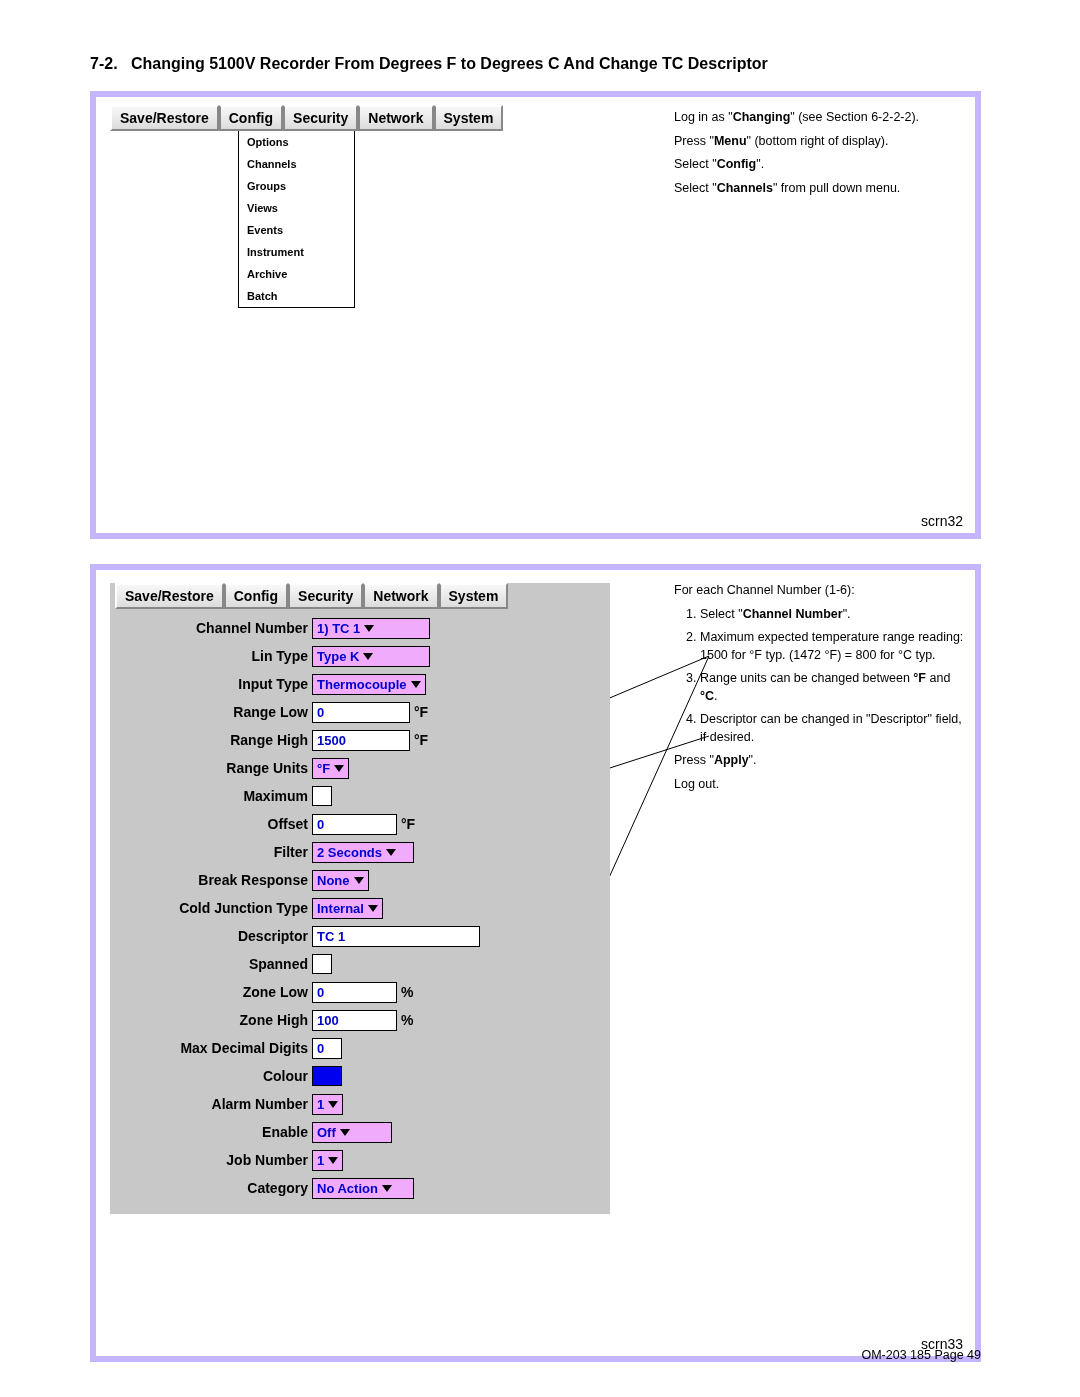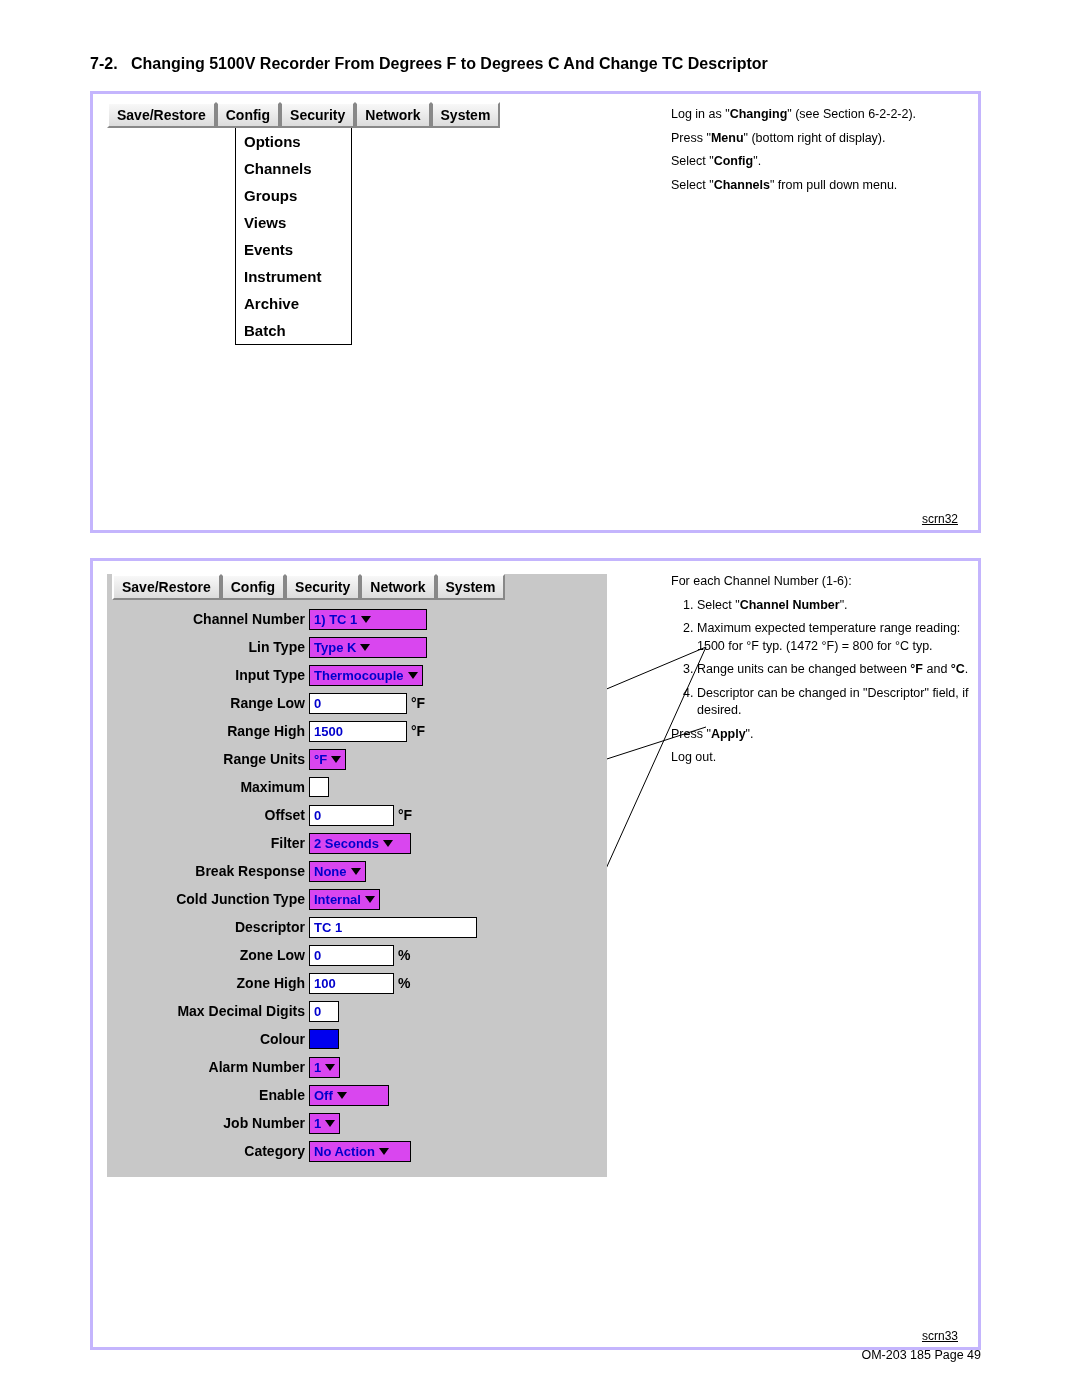--- a/index.html
+++ b/index.html
@@ -17,21 +17,21 @@
     box-sizing: border-box;
     padding: 55px 90px 40px 90px;
   }
   .section-title {
     font-weight: bold;
     font-size: 16px;
     margin-bottom: 18px;
   }
   .sectn { display: inline; font-weight: bold; }
   .panel {
-    border: 3px solid #c4b5fd;
+    border: 6px solid #c4b5fd;
     position: relative;
     margin-bottom: 25px;
   }
   #panel1 { height: 420px; padding: 8px 8px 8px 14px; }
   #panel2 { height: 770px; padding: 8px 8px 8px 14px; }
   .panel-inner { display: flex; gap: 24px; }
   .screenshot-area { flex: 0 0 540px; }
   .instr-area { flex: 1; font-size: 12.5px; line-height: 1.4; padding-top: 4px;}
   .instr-area p { margin: 0 0 6px 0; }
   .instr-area ol { margin: 0 0 6px 0; padding-left: 26px; }
@@ -55,21 +55,21 @@
   .dropdown {
     margin-left: 128px;
     border: 1.5px solid #000;
     border-top: none;
     width: 115px;
     background: #fff;
   }
   .dropdown div {
     padding: 5px 8px;
     font-weight: bold;
-    font-size: 15px;
+    font-size: 11px;
   }
 
   
   .form-area {
     background: #c8c8c8;
     width: 500px;
     position: relative;
     padding-bottom: 12px;
   }
   .form-area .tabbar { margin: 5px 0 5px 5px; }
@@ -84,21 +84,21 @@
     font-weight: bold;
     font-size: 14px;
     padding-right: 4px;
   }
   .form-value {
     display: flex;
     align-items: center;
     gap: 4px;
   }
   .dd {
-    background: #d946ef;
+    background: #f0abfc;
     border: 1px solid #000;
     padding: 2px 4px;
     color: #0000cc;
     font-weight: bold;
     font-size: 13px;
     display: inline-flex;
     align-items: center;
     white-space: nowrap;
   }
   .dd .caret {
@@ -127,22 +127,22 @@
     display: inline-block;
   }
   .color-swatch {
     width: 28px; height: 18px;
     background: #0000ee;
     border: 1px solid #000;
     display: inline-block;
   }
   .scrn-tag {
     position: absolute;
-    bottom: 4px; right: 20px;
-    font-size: 12px; color: #000; text-decoration: underline;
+    bottom: 4px; right: 12px;
+    font-size: 14px; color: #000;
   }
   .footer {
     position: absolute;
     bottom: 35px; right: 90px;
     font-size: 12.5px;
     margin-top: 28px;
   }
   
   .arrows {
     position: absolute;
@@ -302,20 +302,26 @@
                 </span>
               </div>
           </div>
           <div class="form-row">
             <div class="form-label">Descriptor</div>
             <div class="form-value">
                 <span class="txt" style="width:158px">TC 1</span>
               </div>
           </div>
           <div class="form-row">
+            <div class="form-label">Spanned</div>
+            <div class="form-value">
+                <span class="chk"></span>
+              </div>
+          </div>
+          <div class="form-row">
             <div class="form-label">Zone Low</div>
             <div class="form-value">
                 <span class="txt" style="width:75px">0</span>
                 <span class="unit">%</span>
               </div>
           </div>
           <div class="form-row">
             <div class="form-label">Zone High</div>
             <div class="form-value">
                 <span class="txt" style="width:75px">100</span>

